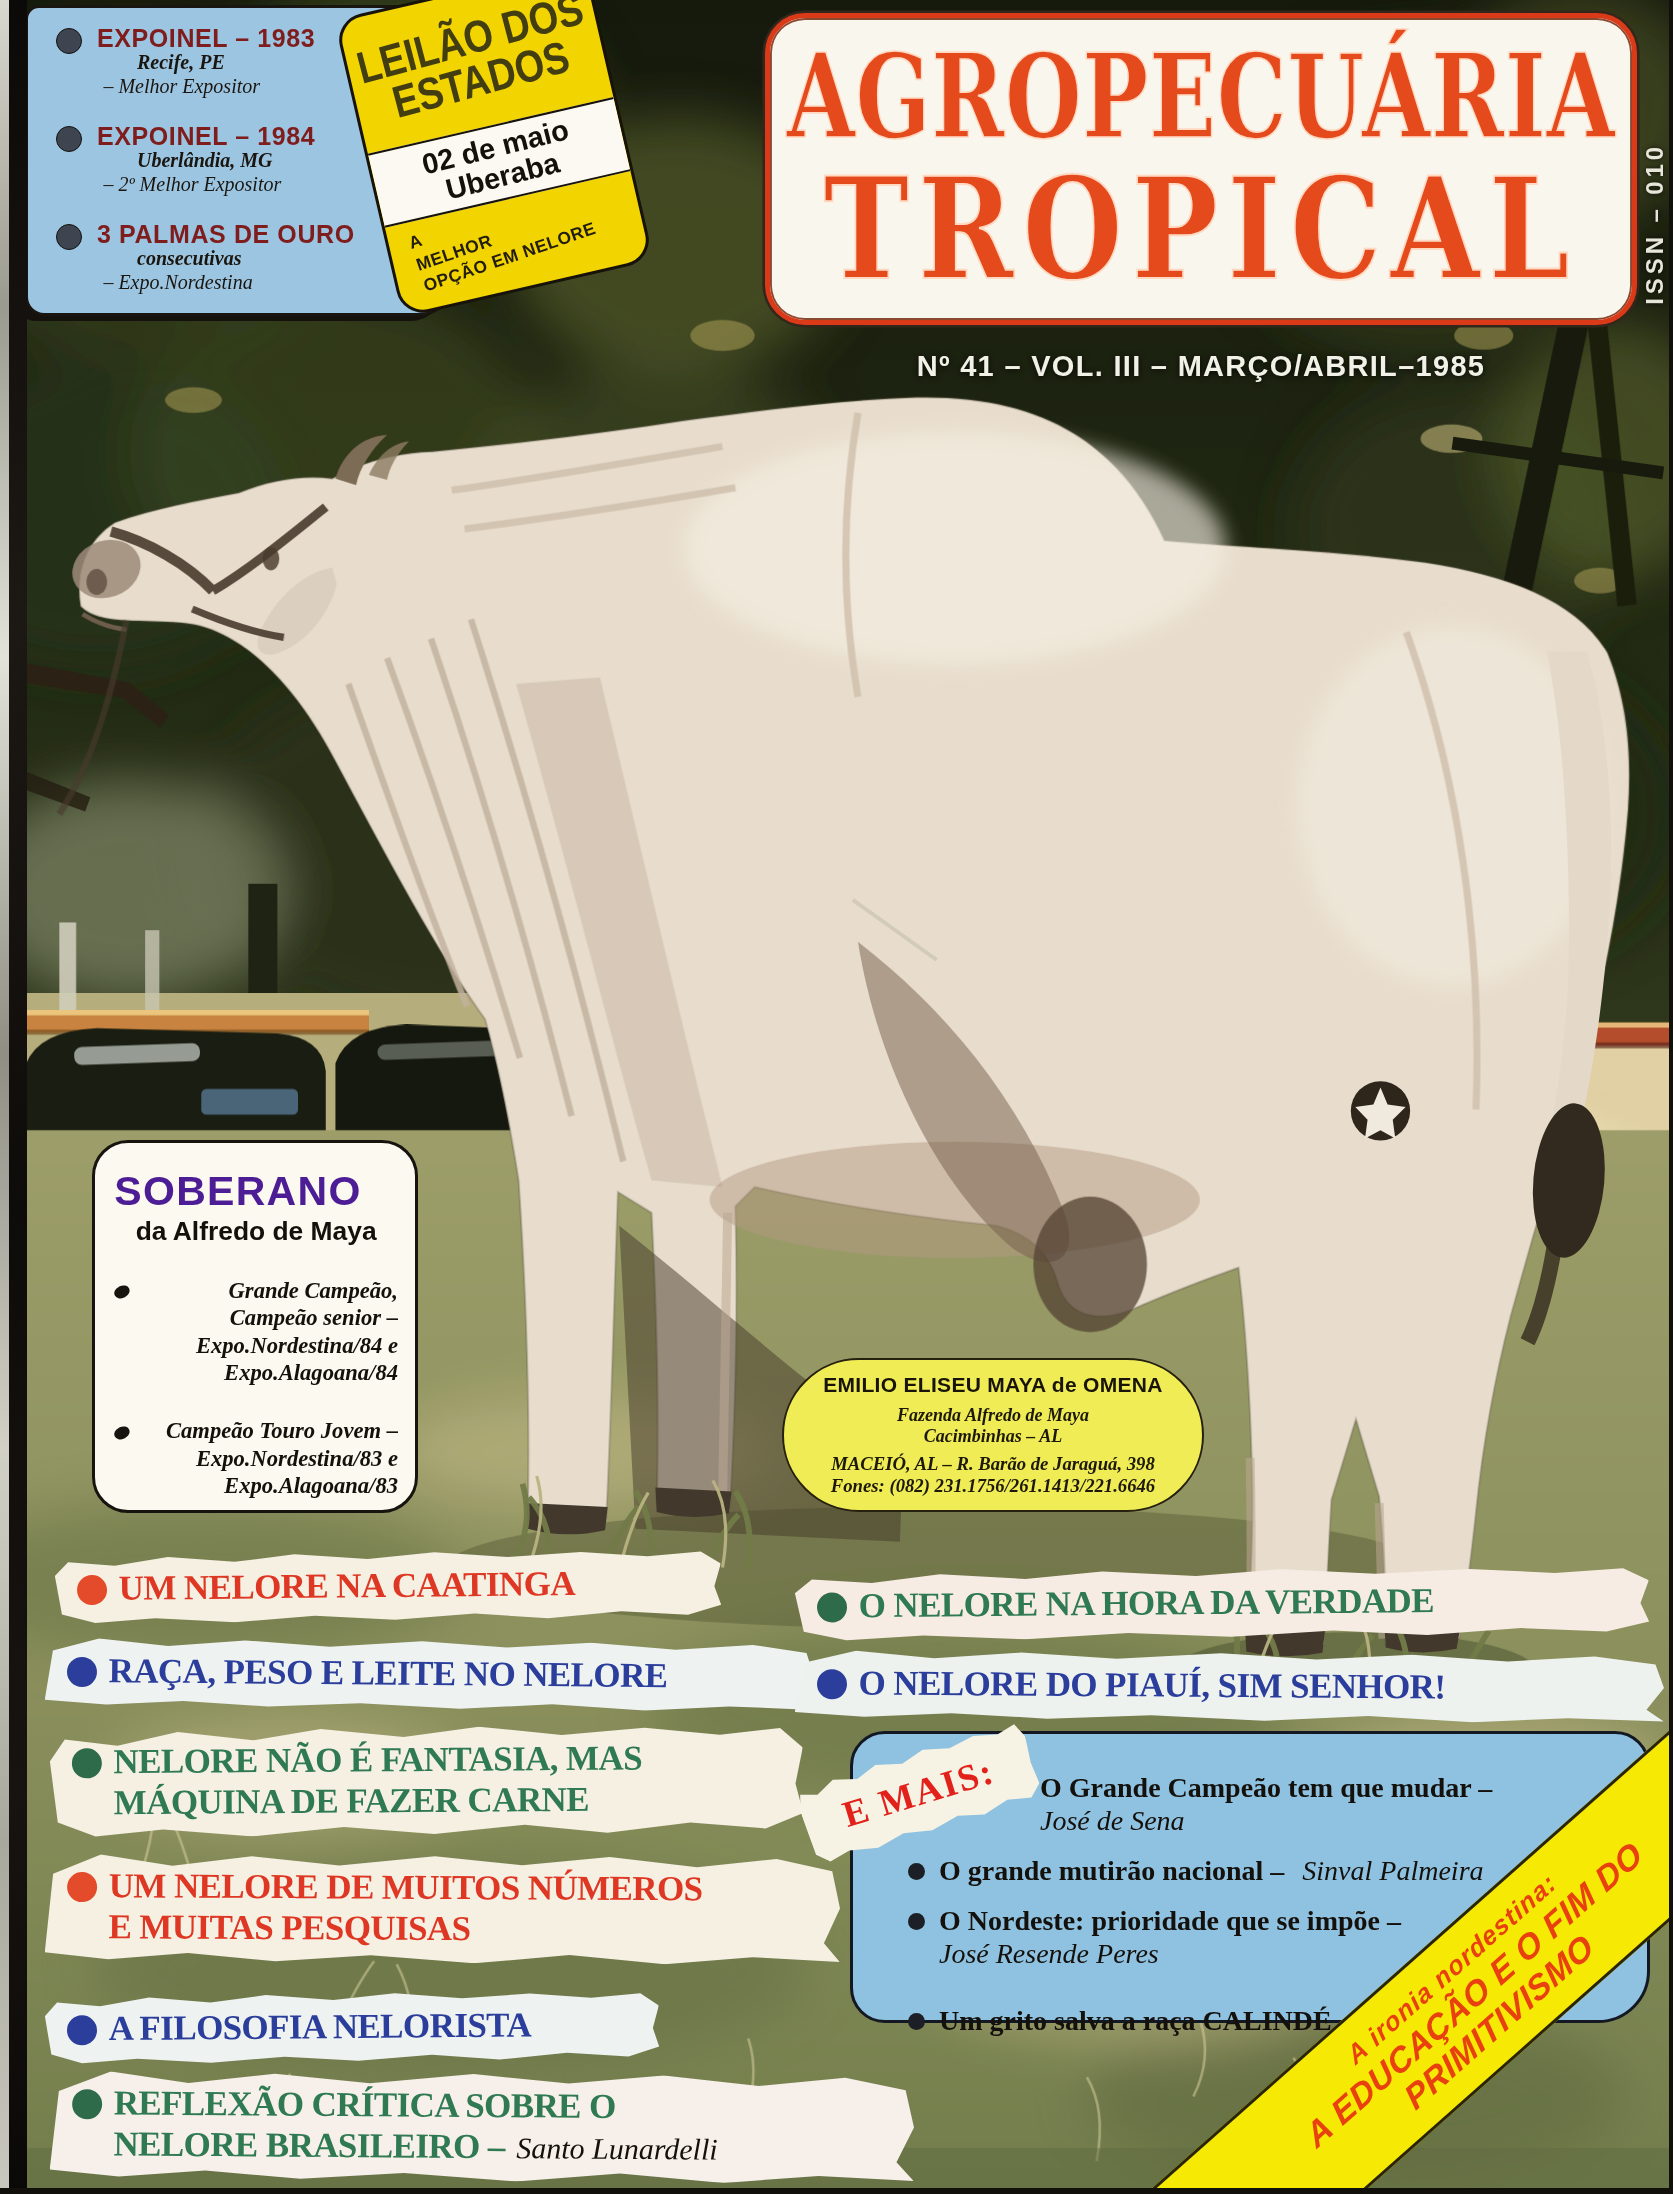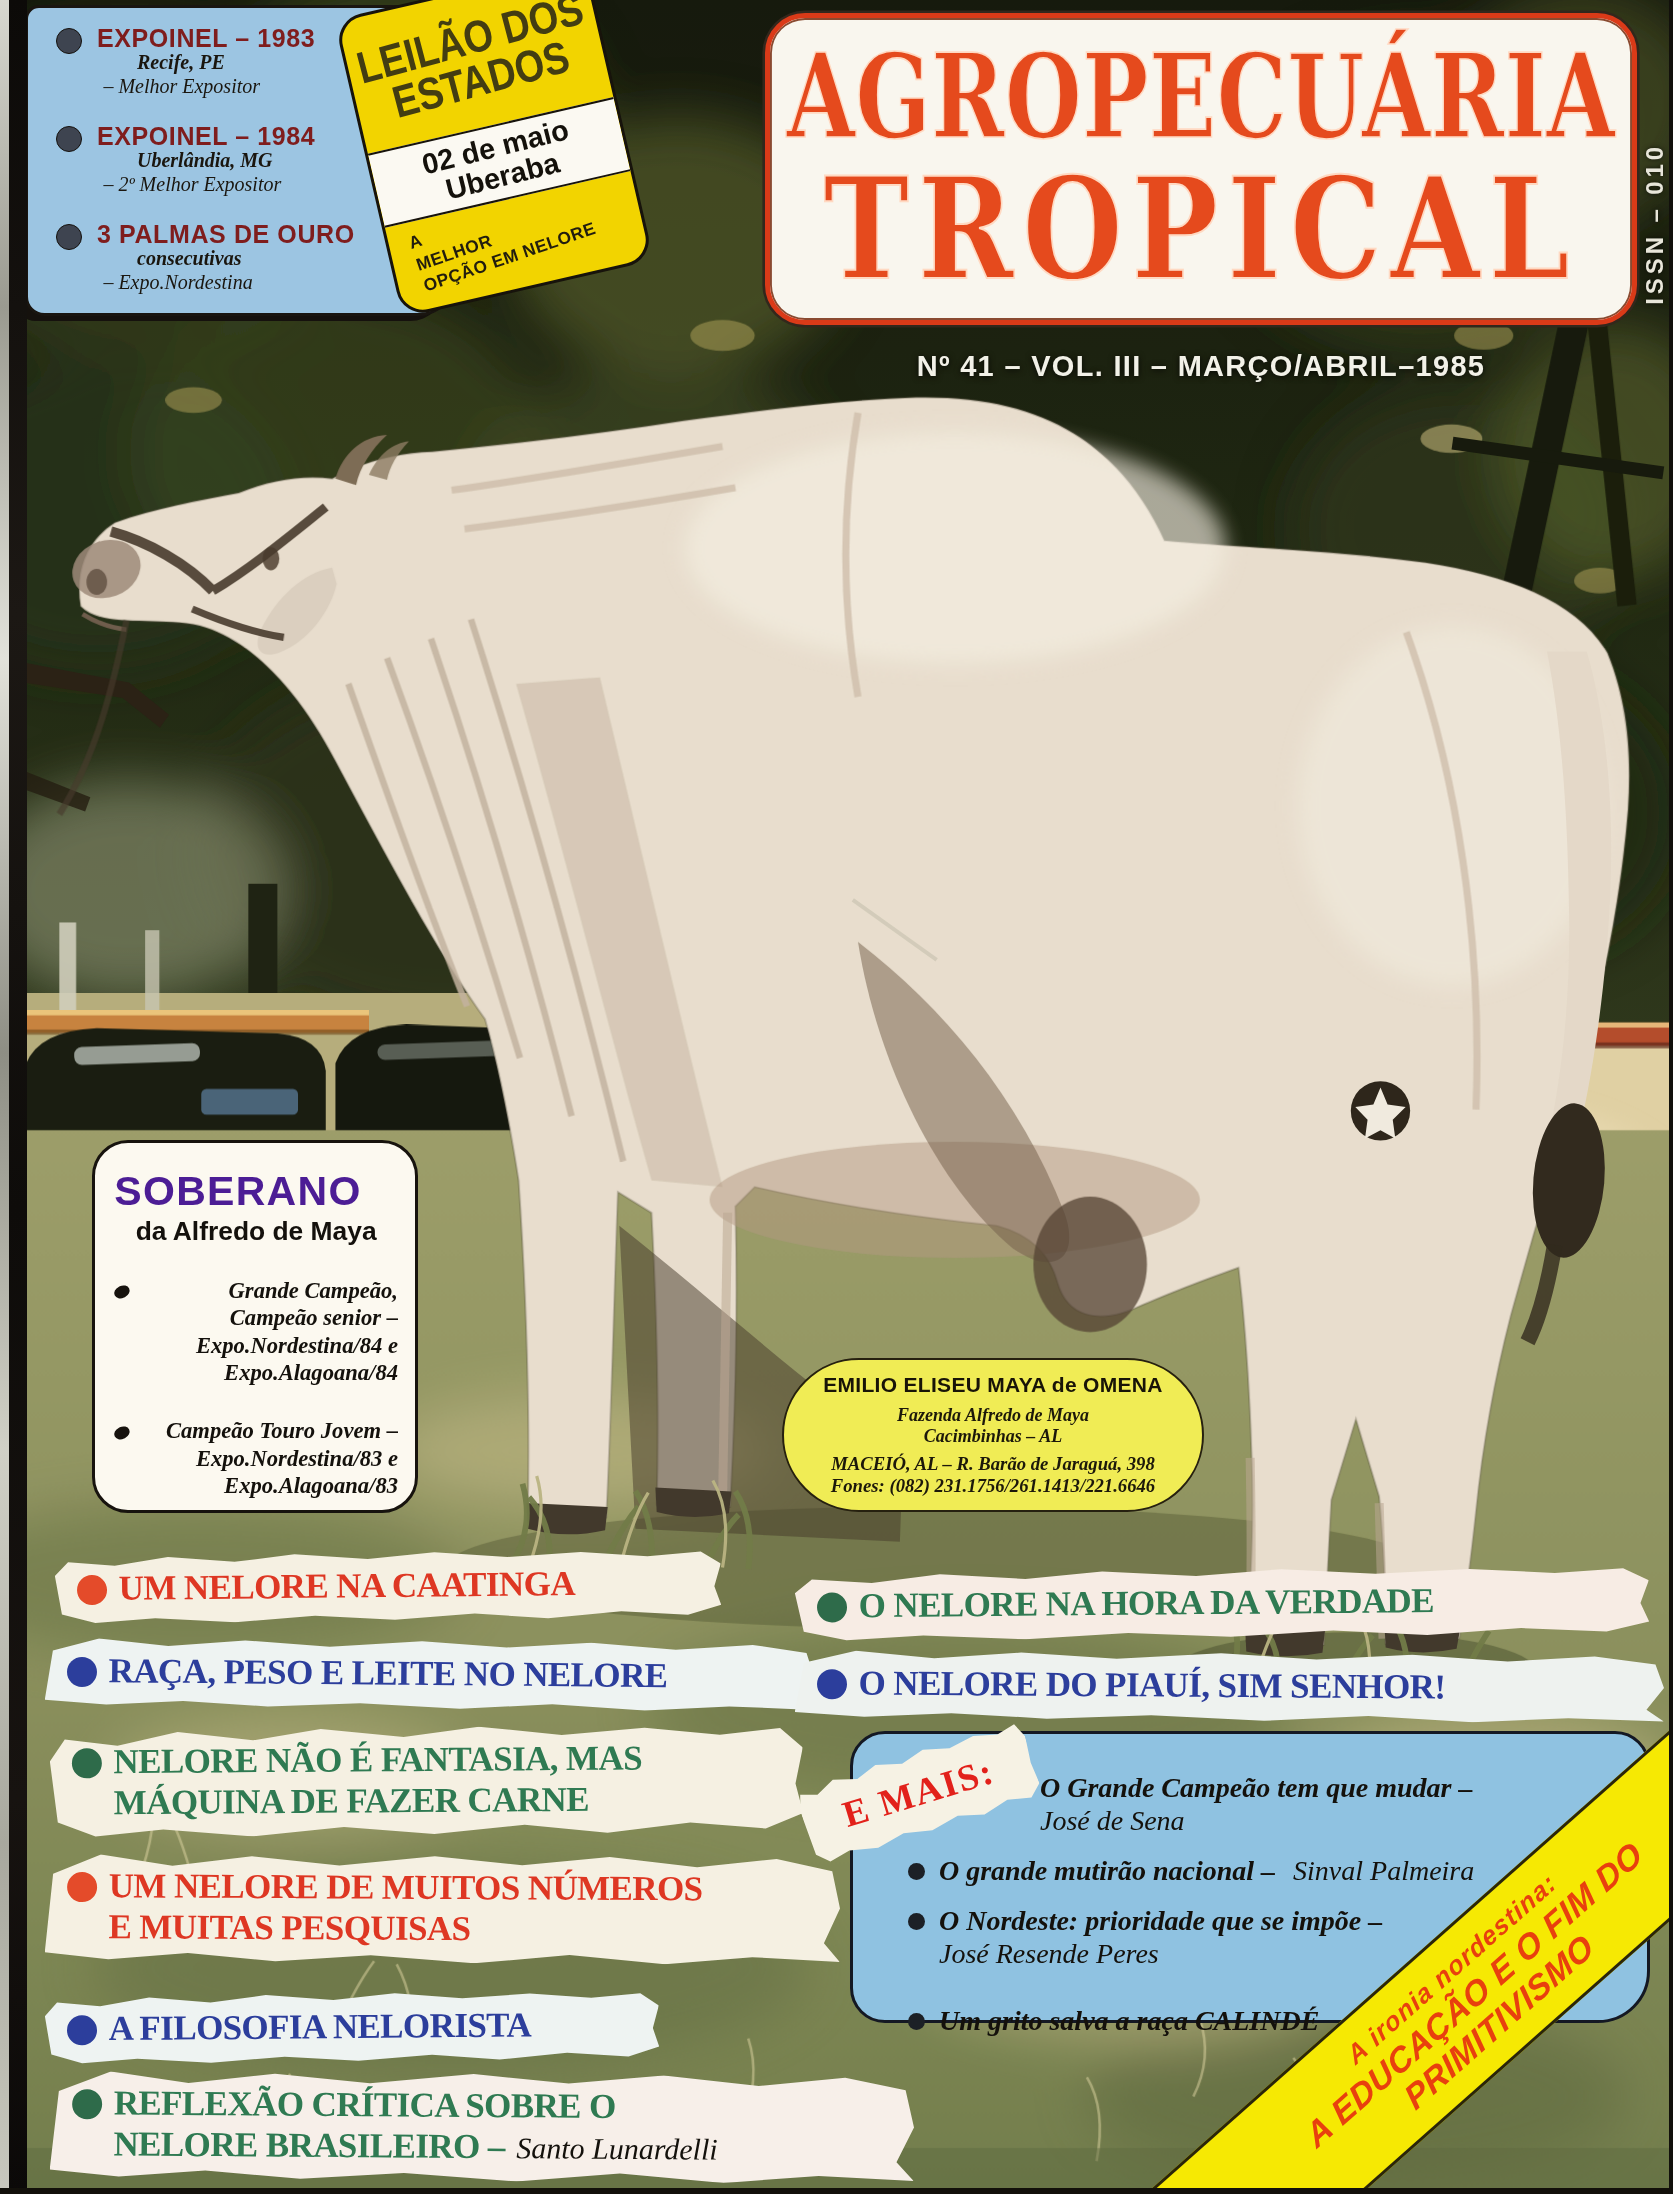--- a/index.html
+++ b/index.html
@@ -100,21 +100,21 @@
   .emais{position:absolute;z-index:4;left:800px;top:1752px;width:237px;padding:19.3px 11.6px;
     transform:rotate(-17deg);background:#f6f2e4;text-align:center;
     font-family:"Liberation Serif",serif;font-weight:bold;font-size:37px;color:#e2211a;letter-spacing:1.9px;}
   .bluebox{position:absolute;z-index:3;left:850px;top:1731px;width:800px;height:292px;
     background:#8fc2e1;border:3.2px solid #141823;border-radius:35px 35px 52px 35px;
     padding:36px 23px 15.5px 55px;display:flex;flex-direction:column;gap:15.5px;}
   .bb-item{display:flex;gap:14px;}
   .bb-first{margin-left:101px;}
   .bb-last{margin-top:17px;}
   .bb-dot{width:17px;height:17px;border-radius:50%;background:#1c2026;flex:none;margin-top:10.3px;}
-  .bb-text{font-family:"Liberation Serif",serif;font-weight:bold;font-size:28px;line-height:1.25;color:#14110c;font-style:italic;}
+  .bb-text{font-family:"Liberation Serif",serif;font-weight:bold;font-size:28px;line-height:1.25;color:#14110c;}
   .bb-author{font-family:"Liberation Serif",serif;font-style:italic;font-weight:normal;font-size:28px;color:#14110c;}
   .blockauth .bb-author{display:block;}
   .inlineauth .bb-author{display:inline;margin-left:18px;}
 
   
   .ribbon{position:absolute;z-index:5;left:1051px;top:1925px;width:851px;height:143px;
     transform:rotate(-41.5deg);background:#f6e903;border-top:3.2px solid #2a250a;border-bottom:3.2px solid #2a250a;
     display:flex;flex-direction:column;align-items:center;justify-content:center;gap:1.3px;}
   .rb1{font-style:italic;font-weight:bold;font-size:26px;color:#e8400e;transform:skewX(-6deg);letter-spacing:1.3px;}
   .rb2,.rb3{font-style:italic;font-weight:bold;font-size:34px;color:#e8400e;transform:skewX(-6deg);letter-spacing:0.6px;line-height:1.05;}

